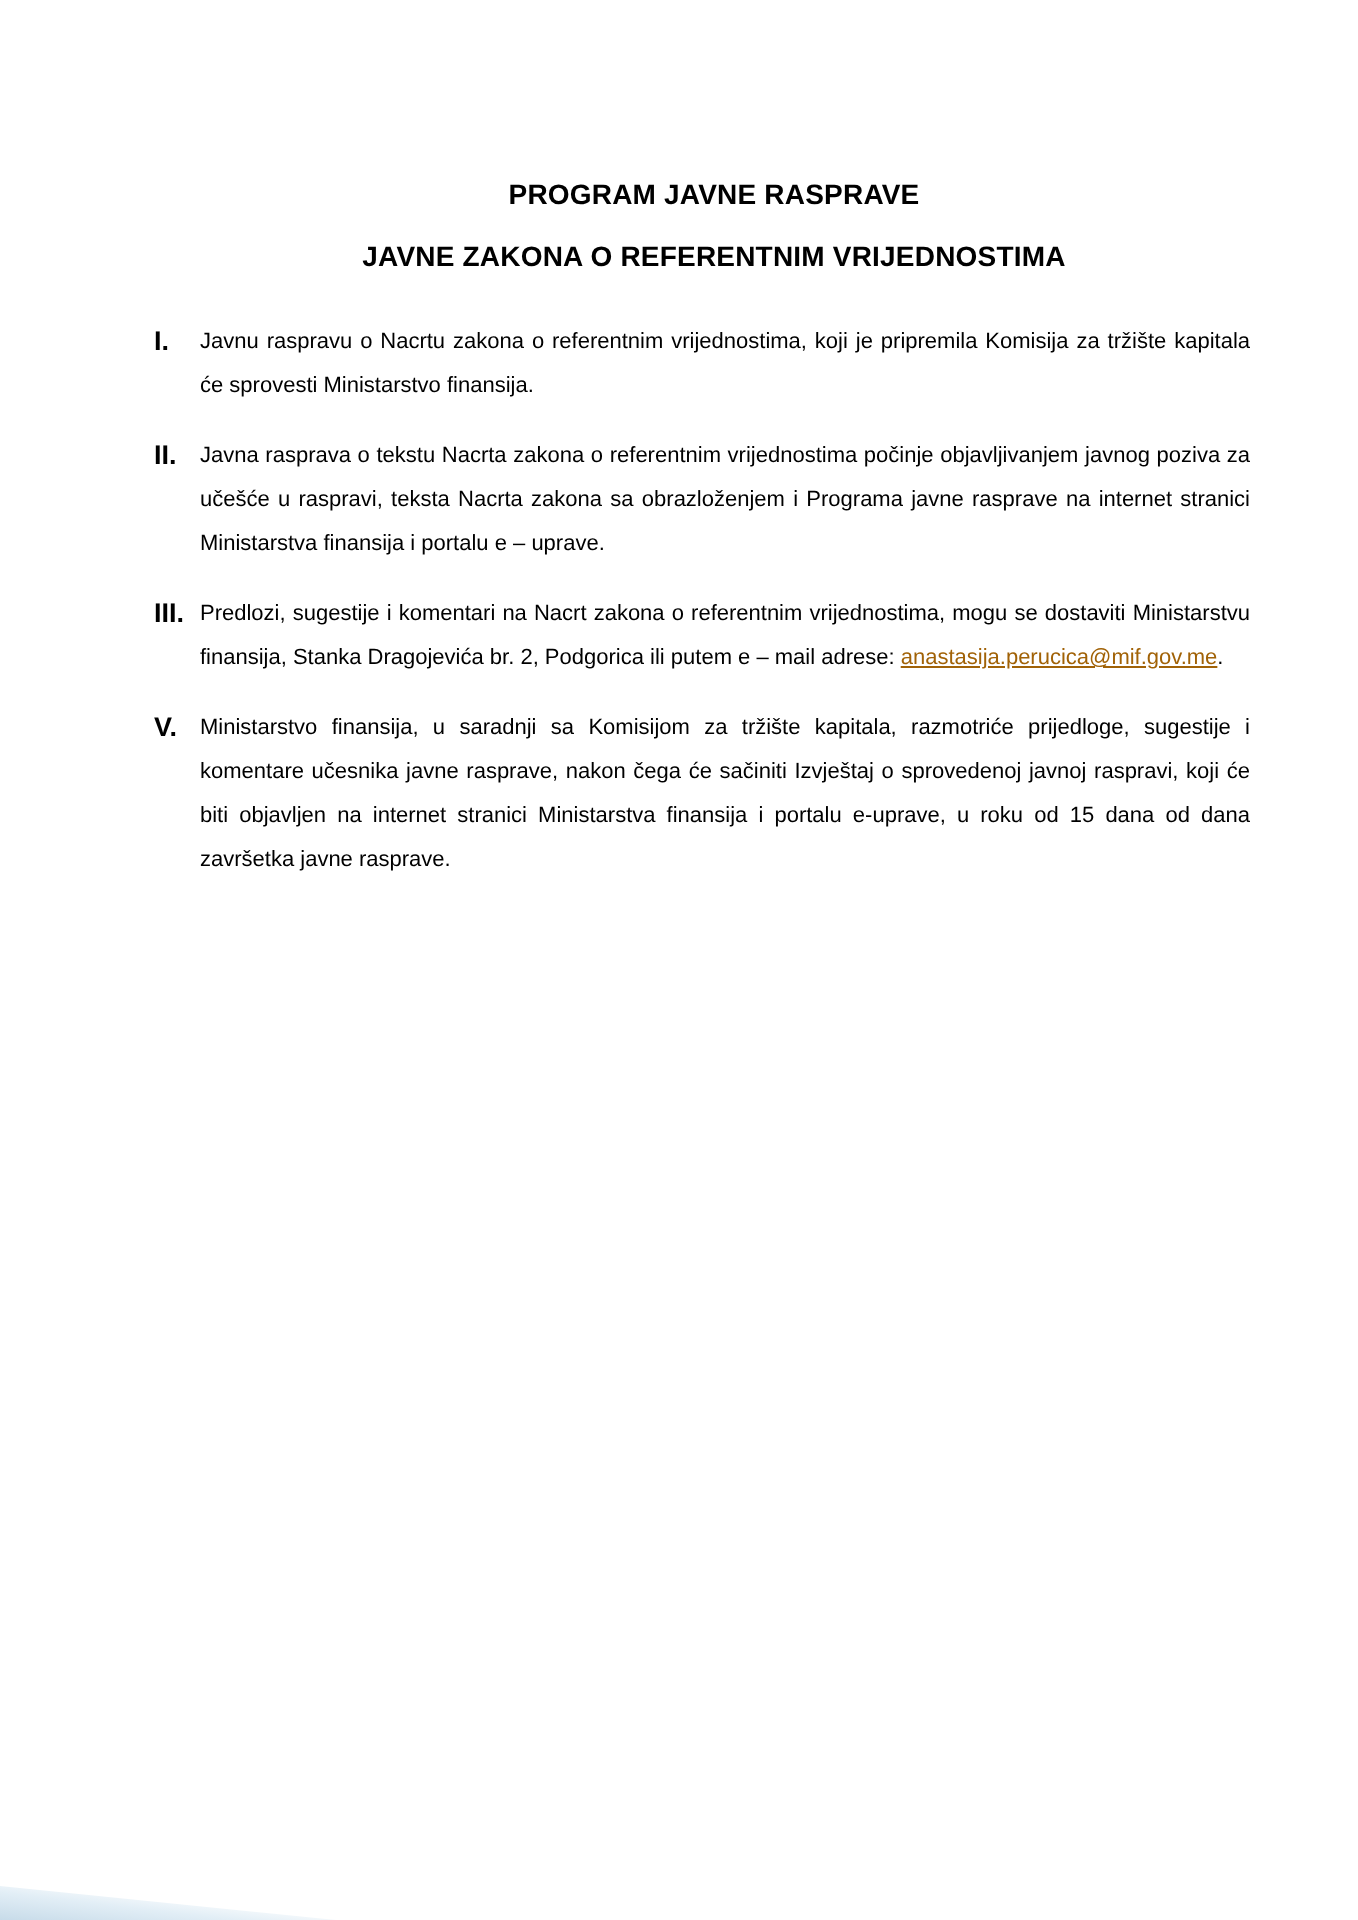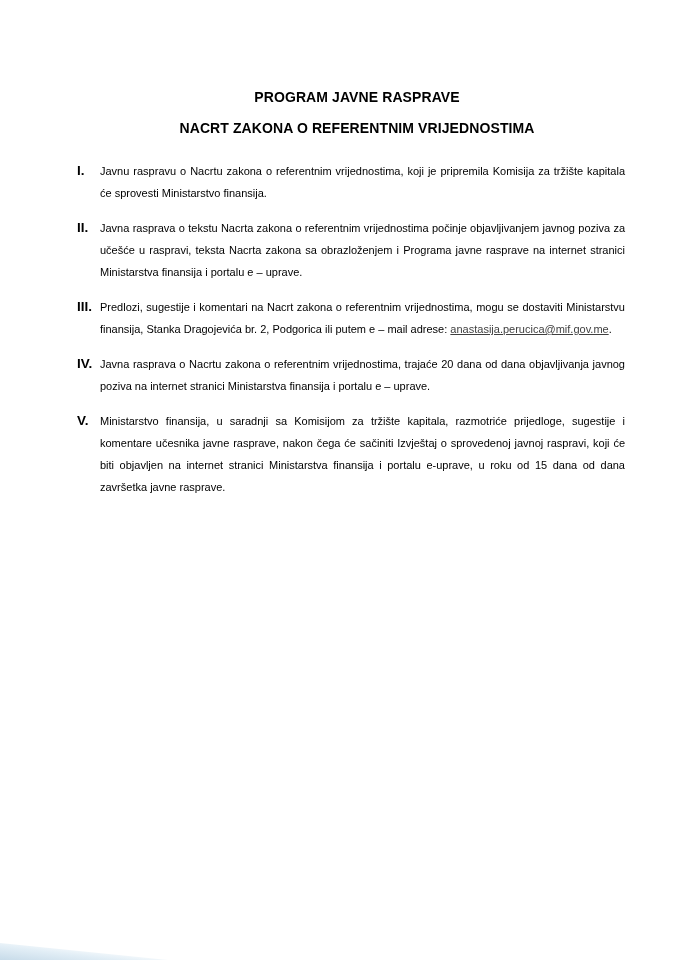--- a/index.html
+++ b/index.html
@@ -43,21 +43,21 @@
     font-size: 13.5px;
     line-height: 22px;
   }
   .text {
     flex: 1;
     font-size: 11px;
     line-height: 22px;
     text-align: justify;
   }
   a.email-link {
-    color: #404040;
+    color: #a16207;
     text-decoration: underline;
     cursor: pointer;
   }
   .corner-decoration {
     position: absolute;
     left: 0;
     bottom: 0;
     width: 168px;
     height: 20px;
     background: linear-gradient(to top right, #c7dbe9 0%, #e2eef6 35%, rgba(255,255,255,0) 62%);
@@ -65,41 +65,37 @@
     pointer-events: none;
   }
 </style>
 </head>
 <body>
 
 <div class="page">
 
   <h1 class="title">PROGRAM JAVNE RASPRAVE</h1>
 
-  <h2 class="subtitle">NACRT ZAKONA O REFERENTNIM VRIJEDNOSTIMA</h2>
+  <h2 class="subtitle">JAVNE ZAKONA O REFERENTNIM VRIJEDNOSTIMA</h2>
 
   <div class="item">
     <span class="num">I.</span>
     <div class="text">Javnu raspravu o Nacrtu zakona o referentnim vrijednostima, koji je pripremila Komisija za tržište kapitala će sprovesti Ministarstvo finansija.</div>
   </div>
 
   <div class="item">
     <span class="num">II.</span>
     <div class="text">Javna rasprava o tekstu Nacrta zakona o referentnim vrijednostima počinje objavljivanjem javnog poziva za učešće u raspravi, teksta Nacrta zakona sa obrazloženjem i Programa javne rasprave na internet stranici Ministarstva finansija i portalu e – uprave.</div>
   </div>
 
   <div class="item">
     <span class="num">III.</span>
     <div class="text"><span>Predlozi, sugestije i komentari na Nacrt zakona o referentnim vrijednostima, mogu se dostaviti Ministarstvu finansija, Stanka Dragojevića br. 2, Podgorica ili putem e – mail adrese: </span><a class="email-link" href="#">anastasija.perucica@mif.gov.me</a><span>.</span></div>
   </div>
 
-  <div class="item">
-    <span class="num">IV.</span>
-    <div class="text">Javna rasprava o Nacrtu zakona o referentnim vrijednostima, trajaće 20 dana od dana objavljivanja javnog poziva na internet stranici Ministarstva finansija i portalu e – uprave.</div>
-  </div>
 
   <div class="item">
     <span class="num">V.</span>
     <div class="text">Ministarstvo finansija, u saradnji sa Komisijom za tržište kapitala, razmotriće prijedloge, sugestije i komentare učesnika javne rasprave, nakon čega će sačiniti Izvještaj o sprovedenoj javnoj raspravi, koji će biti objavljen na internet stranici Ministarstva finansija i portalu e-uprave, u roku od 15 dana od dana završetka javne rasprave.</div>
   </div>
 
 </div>
 
 <div class="corner-decoration"></div>
 

